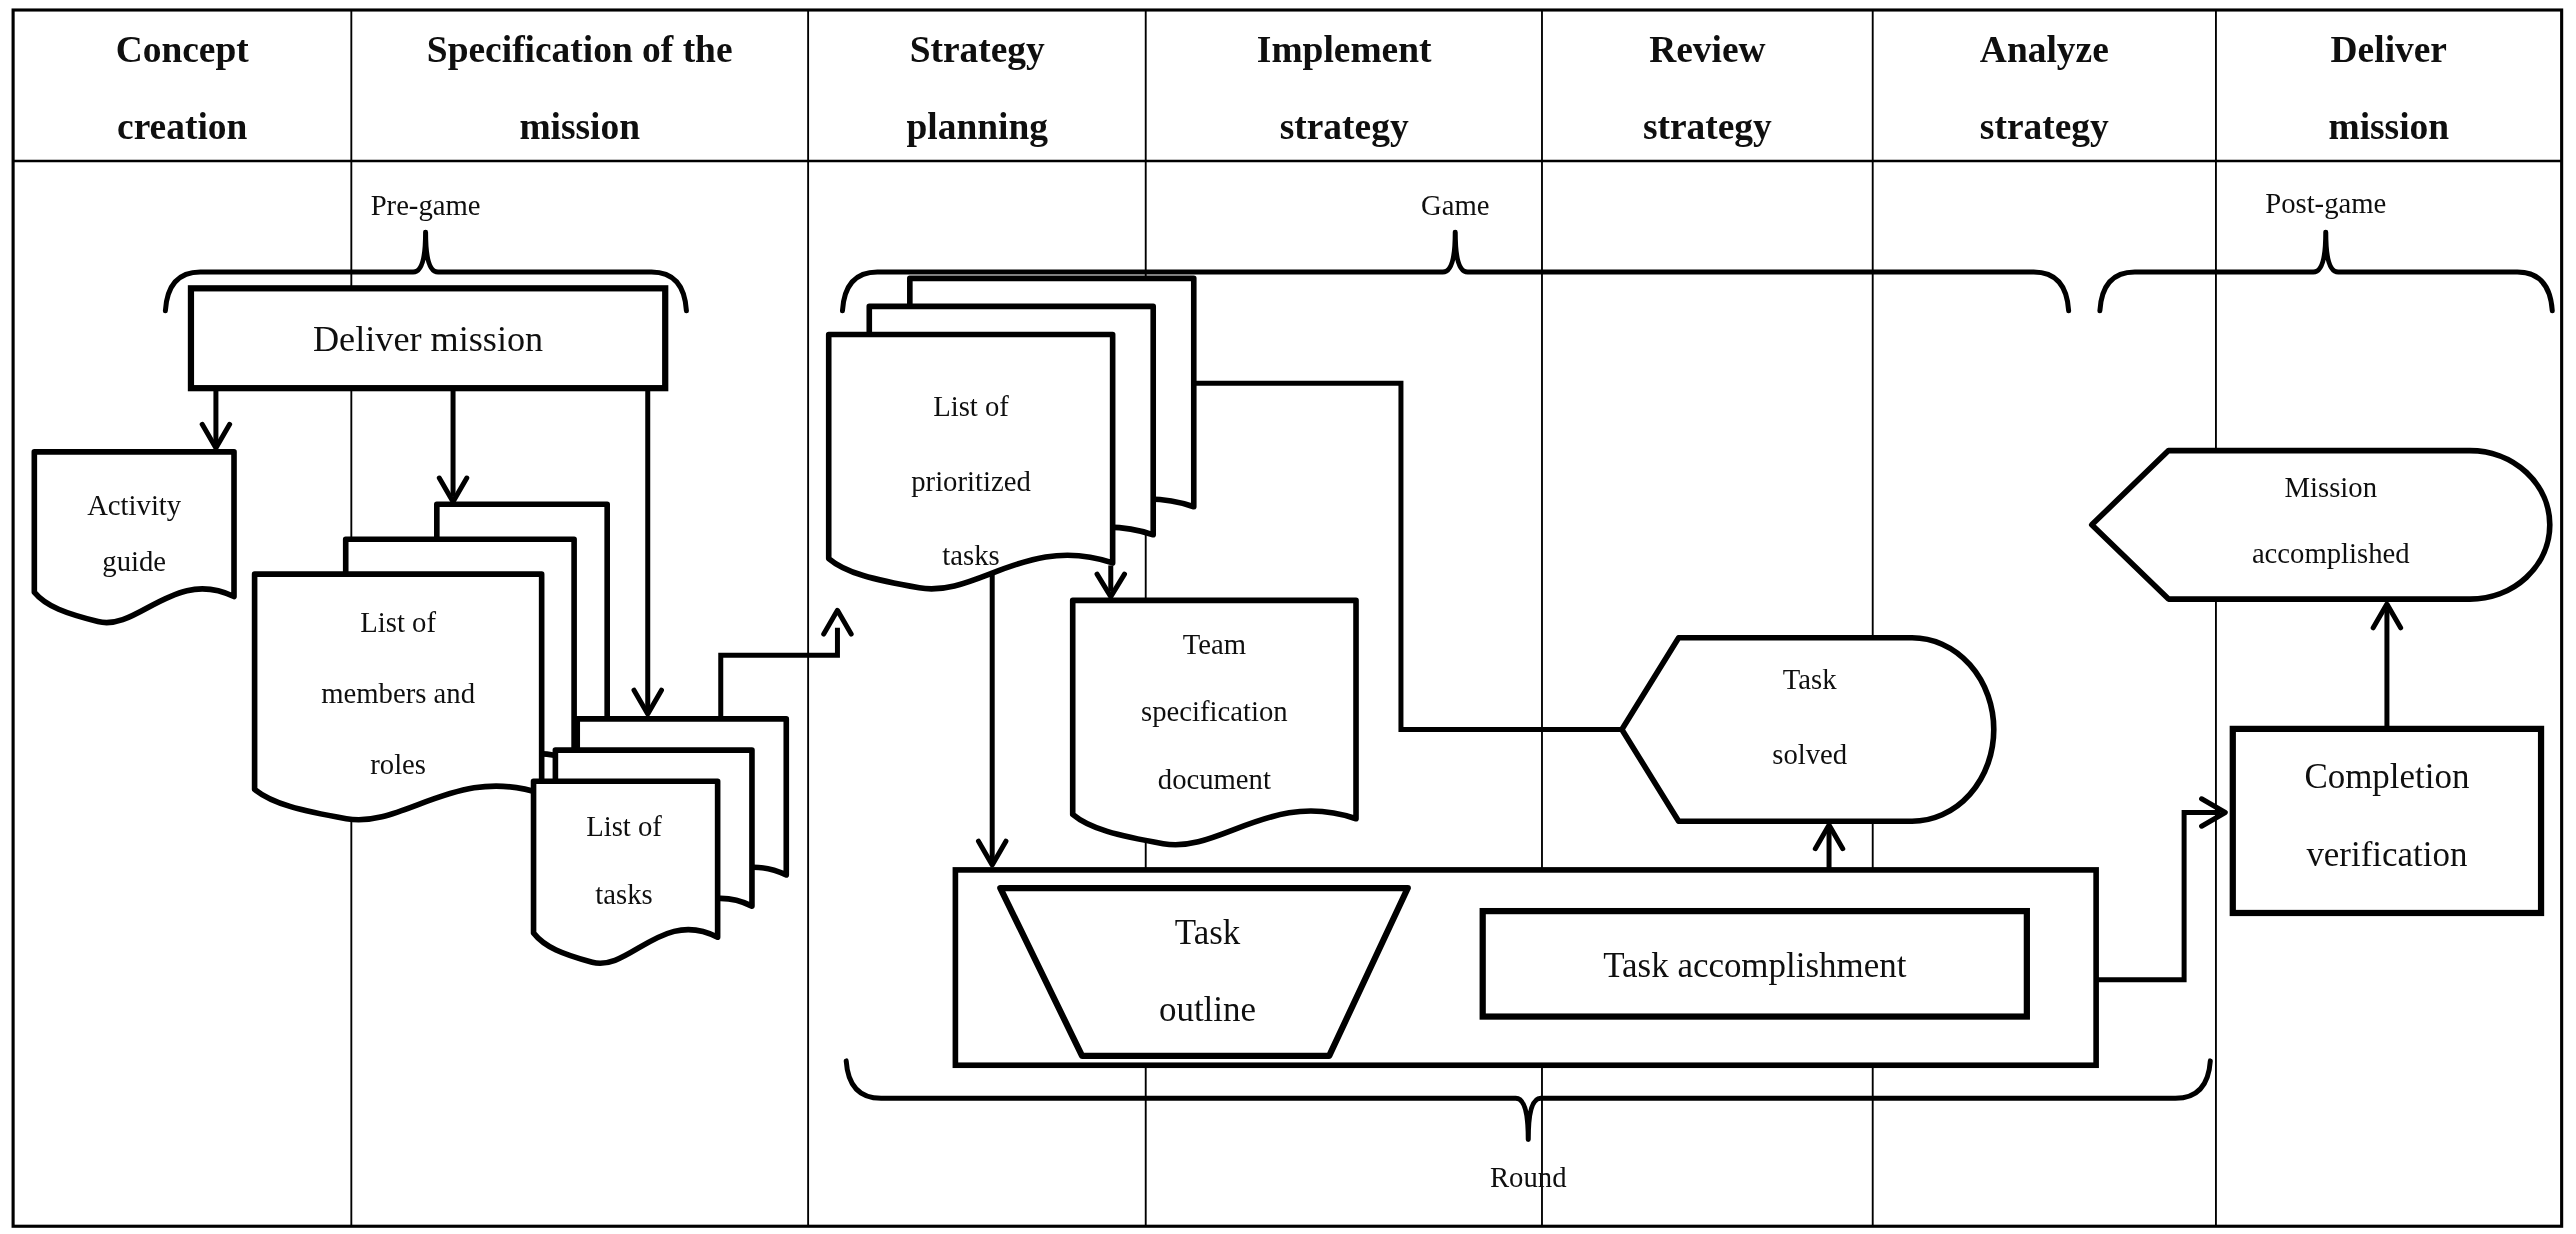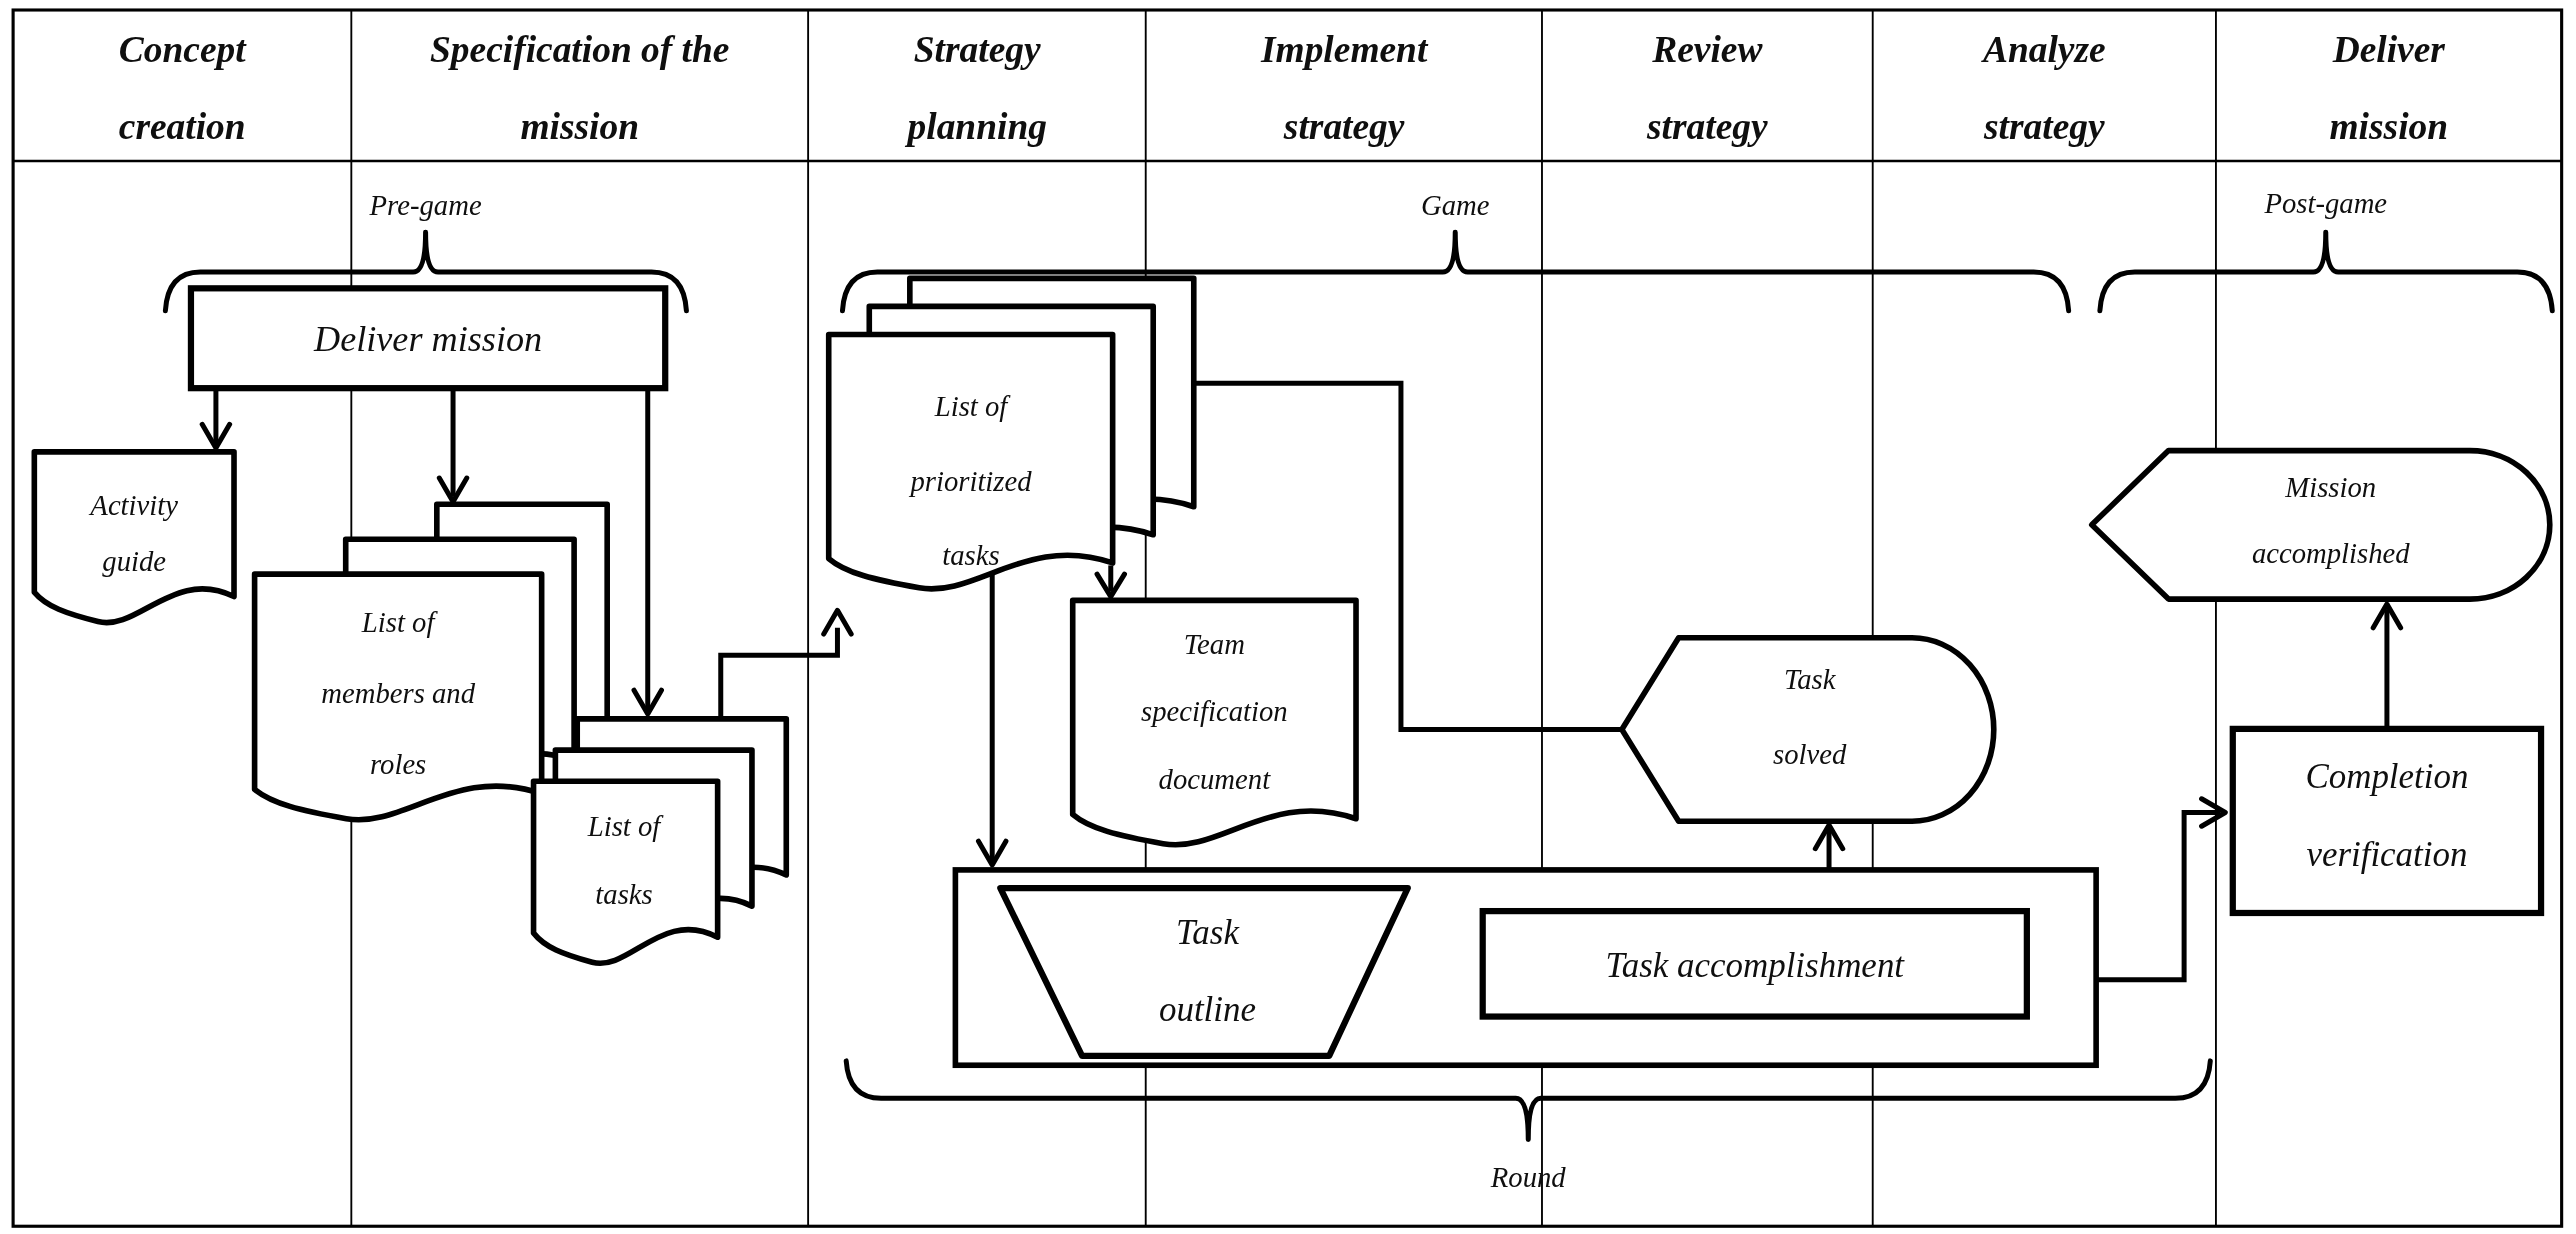--- a/index.html
+++ b/index.html
@@ -1,17 +1,17 @@
 <!DOCTYPE html>
 <html style="font-size:10px"><head>
 <meta charset="utf-8">
 <style>
   html,body{margin:0;padding:0;background:#ffffff;}
   body{width:2576px;height:1235px;overflow:hidden;}
-  .stage{position:relative;width:2576px;height:1235px;background:#ffffff;font-style:italic;}
+  .stage{position:relative;width:2576px;height:1235px;background:#ffffff;}
   svg{display:block;}
   svg text{font-family:"Liberation Serif","DejaVu Serif",serif;fill:#0f0f0f;}
   .t-hdr{font-size:60px;font-weight:bold;text-anchor:middle;}
   .t-node{font-size:46px;text-anchor:middle;}
   .t-big{font-size:56px;text-anchor:middle;}
   .t-deliver{font-size:58px;text-anchor:middle;}
   .t-phase{font-size:46px;text-anchor:middle;}
   .ink{stroke:#000000;fill:none;}
   .paper{stroke:#000000;fill:#ffffff;}
   .w3{stroke-width:3;}

